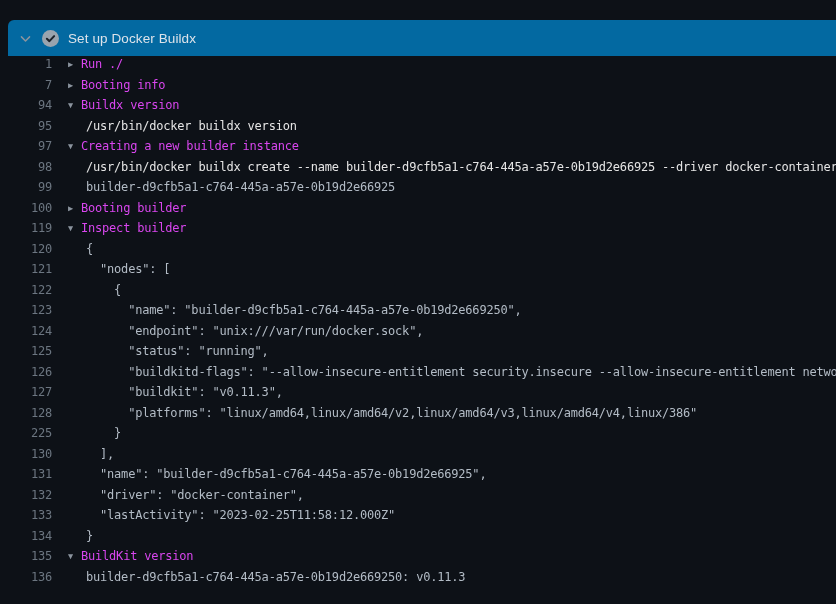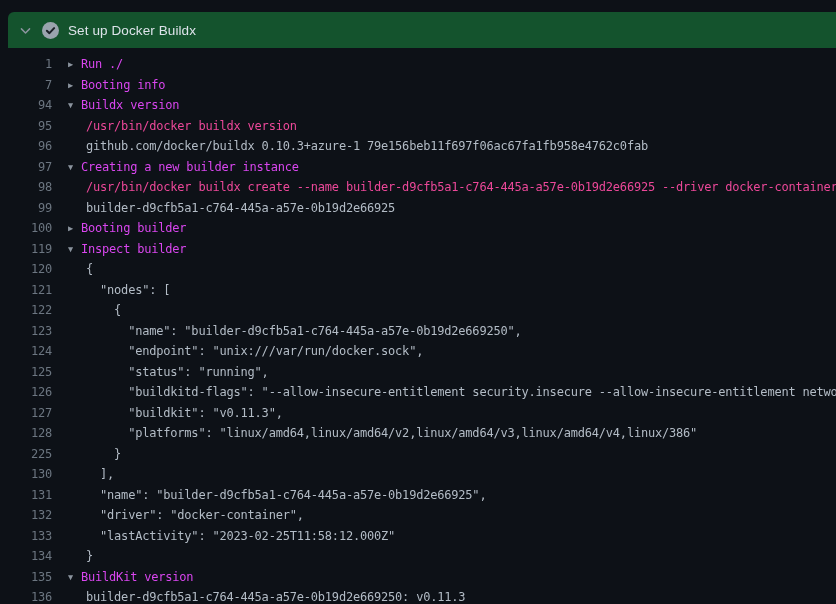--- a/index.html
+++ b/index.html
@@ -8,24 +8,24 @@
     background: #0d1117;
     width: 836px;
     height: 604px;
     overflow: hidden;
   }
 
   
   .step-header {
     position: absolute;
     left: 8px;
-    top: 12px;
+    top: 20px;
     width: 828px;
     height: 36px;
-    background: #14532d;
+    background: #0369a1;
     border-radius: 6px 0 0 0;
     display: flex;
     align-items: center;
     font-family: "Liberation Sans", sans-serif;
     cursor: pointer;
   }
   .chevron-wrap {
     width: 34px;
     display: flex;
     justify-content: center;
@@ -79,21 +79,21 @@
   }
   .arrow {
     display: inline-block;
     width: 13px;
     color: #8b949e;
     font-size: 8.5px;
     vertical-align: 1px;
   }
   .group .group-title { color: #d946ef; }
   .child { padding-left: 18px; }
-  .cmd-text { color: #ec4899; }
+  .cmd-text { color: #e5e5e5; }
   .out-text { color: #b3bcc6; }
   .group { cursor: pointer; }
 </style>
 </head>
 <body>
 
 <div class="step-header">
   <span class="chevron-wrap">
     <svg width="13" height="13" viewBox="0 0 16 16" fill="none">
       <path d="M3 6 L8 11 L13 6" stroke="#8b949e" stroke-width="1.8" stroke-linecap="round" stroke-linejoin="round"></path>
@@ -106,21 +106,20 @@
     </svg>
   </span>
   <span class="step-title">Set up Docker Buildx</span>
 </div>
 
 <div class="log-area" id="log-body">
     <div class="log-line group"><span class="line-num">1</span><span class="line-content"><span class="arrow">▶</span><span class="group-title">Run ./</span></span></div>
     <div class="log-line group"><span class="line-num">7</span><span class="line-content"><span class="arrow">▶</span><span class="group-title">Booting info</span></span></div>
     <div class="log-line group"><span class="line-num">94</span><span class="line-content"><span class="arrow">▼</span><span class="group-title">Buildx version</span></span></div>
     <div class="log-line"><span class="line-num">95</span><span class="line-content child"><span class="cmd-text">/usr/bin/docker buildx version</span></span></div>
-    <div class="log-line"><span class="line-num">96</span><span class="line-content child"><span class="out-text">github.com/docker/buildx 0.10.3+azure-1 79e156beb11f697f06ac67fa1fb958e4762c0fab</span></span></div>
     <div class="log-line group"><span class="line-num">97</span><span class="line-content"><span class="arrow">▼</span><span class="group-title">Creating a new builder instance</span></span></div>
     <div class="log-line"><span class="line-num">98</span><span class="line-content child"><span class="cmd-text">/usr/bin/docker buildx create --name builder-d9cfb5a1-c764-445a-a57e-0b19d2e66925 --driver docker-container</span></span></div>
     <div class="log-line"><span class="line-num">99</span><span class="line-content child"><span class="out-text">builder-d9cfb5a1-c764-445a-a57e-0b19d2e66925</span></span></div>
     <div class="log-line group"><span class="line-num">100</span><span class="line-content"><span class="arrow">▶</span><span class="group-title">Booting builder</span></span></div>
     <div class="log-line group"><span class="line-num">119</span><span class="line-content"><span class="arrow">▼</span><span class="group-title">Inspect builder</span></span></div>
     <div class="log-line"><span class="line-num">120</span><span class="line-content child"><span class="out-text">{</span></span></div>
     <div class="log-line"><span class="line-num">121</span><span class="line-content child"><span class="out-text">  "nodes": [</span></span></div>
     <div class="log-line"><span class="line-num">122</span><span class="line-content child"><span class="out-text">    {</span></span></div>
     <div class="log-line"><span class="line-num">123</span><span class="line-content child"><span class="out-text">      "name": "builder-d9cfb5a1-c764-445a-a57e-0b19d2e669250",</span></span></div>
     <div class="log-line"><span class="line-num">124</span><span class="line-content child"><span class="out-text">      "endpoint": "unix:///var/run/docker.sock",</span></span></div>

